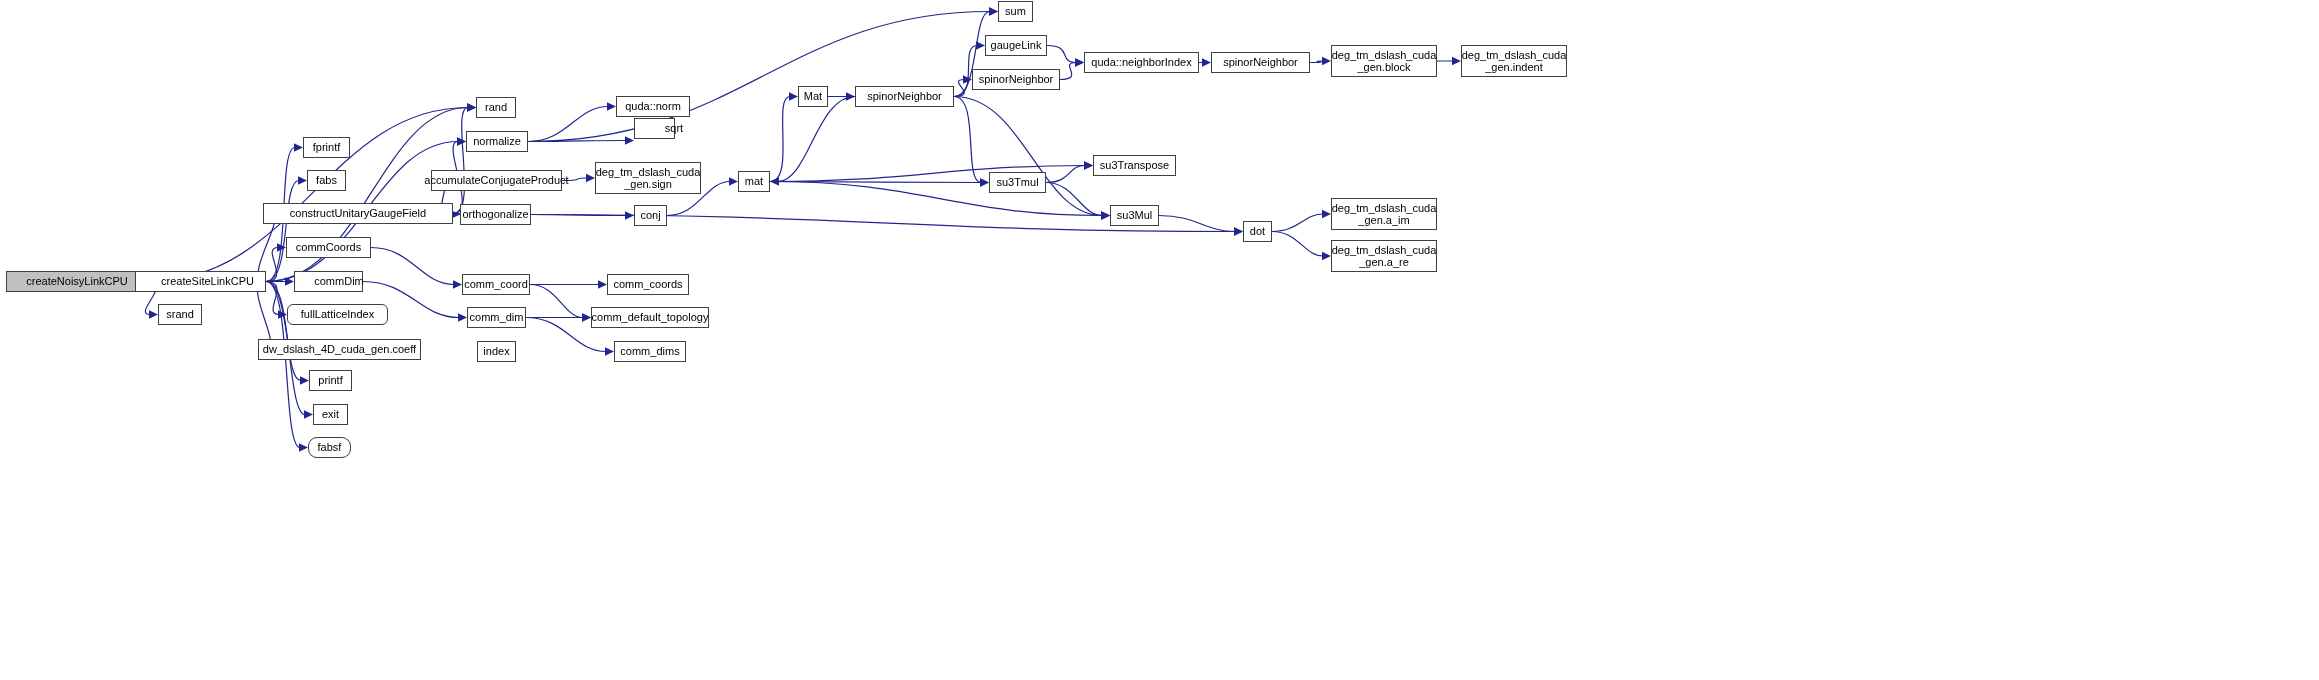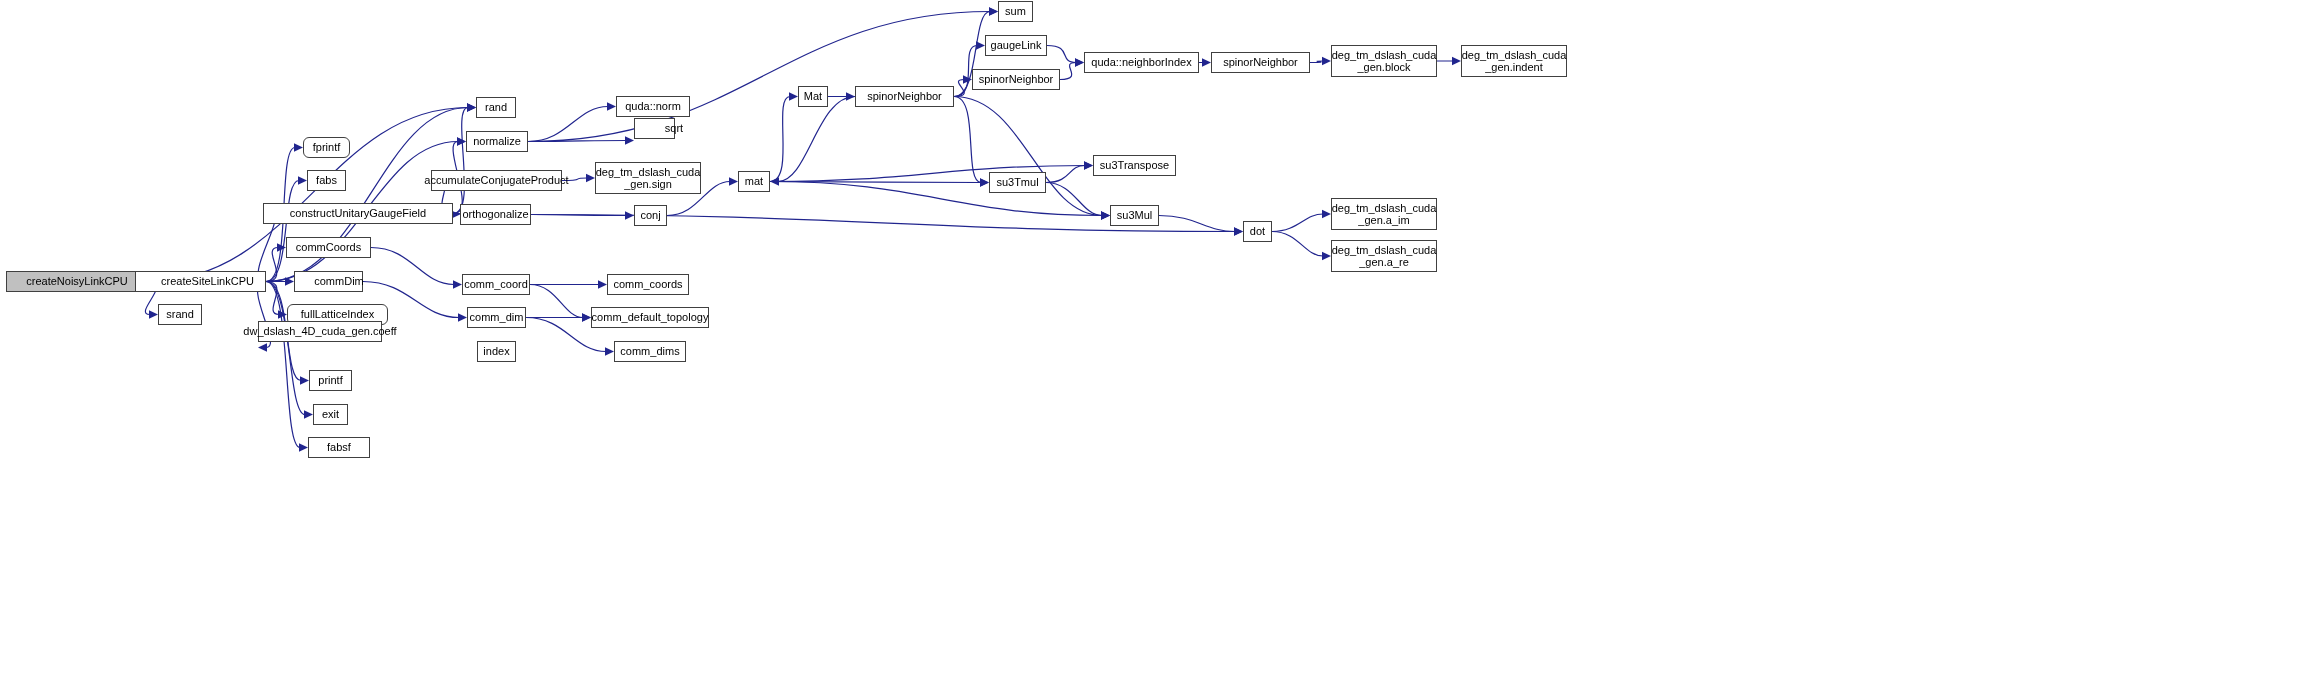--- a/index.html
+++ b/index.html
@@ -121,30 +121,30 @@
       <polygon points="1243,231.5 1234,235.7 1234,227.3" fill="#21258e"></polygon>
       <path d="M 1272 231.5 C 1298.55 231.5, 1304.45 214, 1323 214" fill="none" stroke="#21258e" stroke-width="1.2"></path>
       <polygon points="1331,214 1322,218.2 1322,209.8" fill="#21258e"></polygon>
       <path d="M 1272 231.5 C 1298.55 231.5, 1304.45 256, 1323 256" fill="none" stroke="#21258e" stroke-width="1.2"></path>
       <polygon points="1331,256 1322,260.2 1322,251.8" fill="#21258e"></polygon>
     </svg>
   <div id="nodes">
       <div class="node root" style="left: 6px; top: 271px; width: 142px; height: 21px;">createNoisyLinkCPU</div>
       <div class="node" style="left: 135px; top: 271px; width: 131px; height: 21px; padding-left: 14px;">createSiteLinkCPU</div>
       <div class="node" style="left: 158px; top: 304px; width: 44px; height: 21px;">srand</div>
-      <div class="node" style="left: 303px; top: 137px; width: 47px; height: 21px; border-radius: 6px;">fprintf</div>
+      <div class="node" style="left: 303px; top: 137px; width: 47px; height: 21px;">fprintf</div>
       <div class="node" style="left: 307px; top: 170px; width: 39px; height: 21px;">fabs</div>
       <div class="node" style="left: 263px; top: 203px; width: 190px; height: 21px;">constructUnitaryGaugeField</div>
       <div class="node" style="left: 286px; top: 237px; width: 85px; height: 21px;">commCoords</div>
       <div class="node" style="left: 294px; top: 271px; width: 69px; height: 21px; padding-left: 21px;">commDim</div>
       <div class="node" style="left: 287px; top: 304px; width: 101px; height: 21px; border-radius: 6px;">fullLatticeIndex</div>
-      <div class="node" style="left: 258px; top: 321px; width: 124px; height: 21px;">dw_dslash_4D_cuda_gen.coeff</div>
+      <div class="node" style="left: 258px; top: 339px; width: 163px; height: 21px;">dw_dslash_4D_cuda_gen.coeff</div>
       <div class="node" style="left: 309px; top: 370px; width: 43px; height: 21px;">printf</div>
       <div class="node" style="left: 313px; top: 404px; width: 35px; height: 21px;">exit</div>
-      <div class="node" style="left: 308px; top: 437px; width: 62px; height: 21px;">fabsf</div>
+      <div class="node" style="left: 308px; top: 437px; width: 43px; height: 21px; border-radius: 9px;">fabsf</div>
       <div class="node" style="left: 476px; top: 97px; width: 40px; height: 21px;">rand</div>
       <div class="node" style="left: 466px; top: 131px; width: 62px; height: 21px;">normalize</div>
       <div class="node" style="left: 431px; top: 170px; width: 131px; height: 21px;">accumulateConjugateProduct</div>
       <div class="node" style="left: 460px; top: 204px; width: 71px; height: 21px;">orthogonalize</div>
       <div class="node" style="left: 462px; top: 274px; width: 68px; height: 21px;">comm_coord</div>
       <div class="node" style="left: 467px; top: 307px; width: 59px; height: 21px;">comm_dim</div>
       <div class="node" style="left: 477px; top: 341px; width: 39px; height: 21px;">index</div>
       <div class="node" style="left: 616px; top: 96px; width: 74px; height: 21px;">quda::norm</div>
       <div class="node" style="left: 634px; top: 118px; width: 34px; height: 21px; padding-left: 39px;">sqrt</div>
       <div class="node" style="left: 595px; top: 162px; width: 106px; height: 32px;">deg_tm_dslash_cuda

